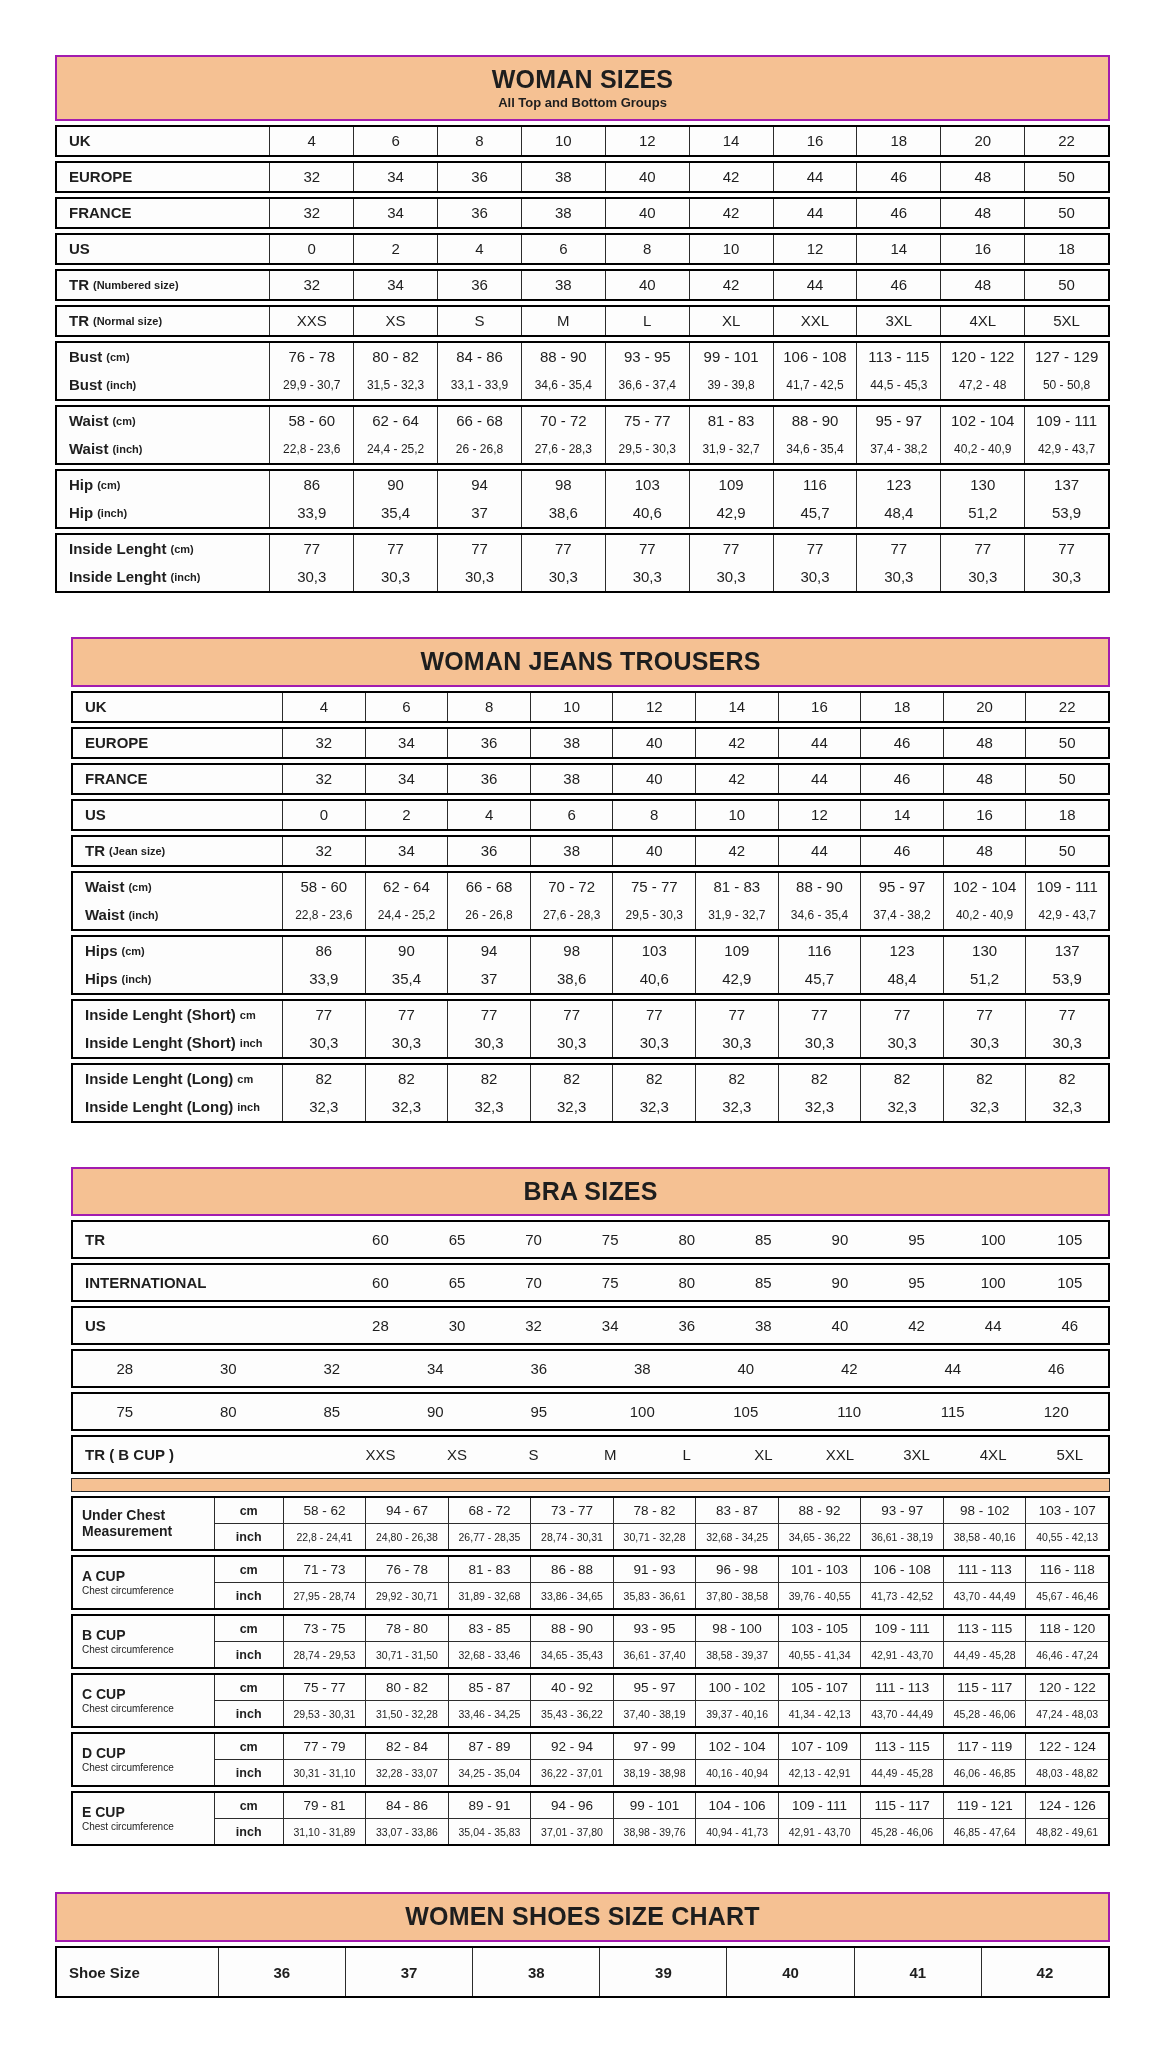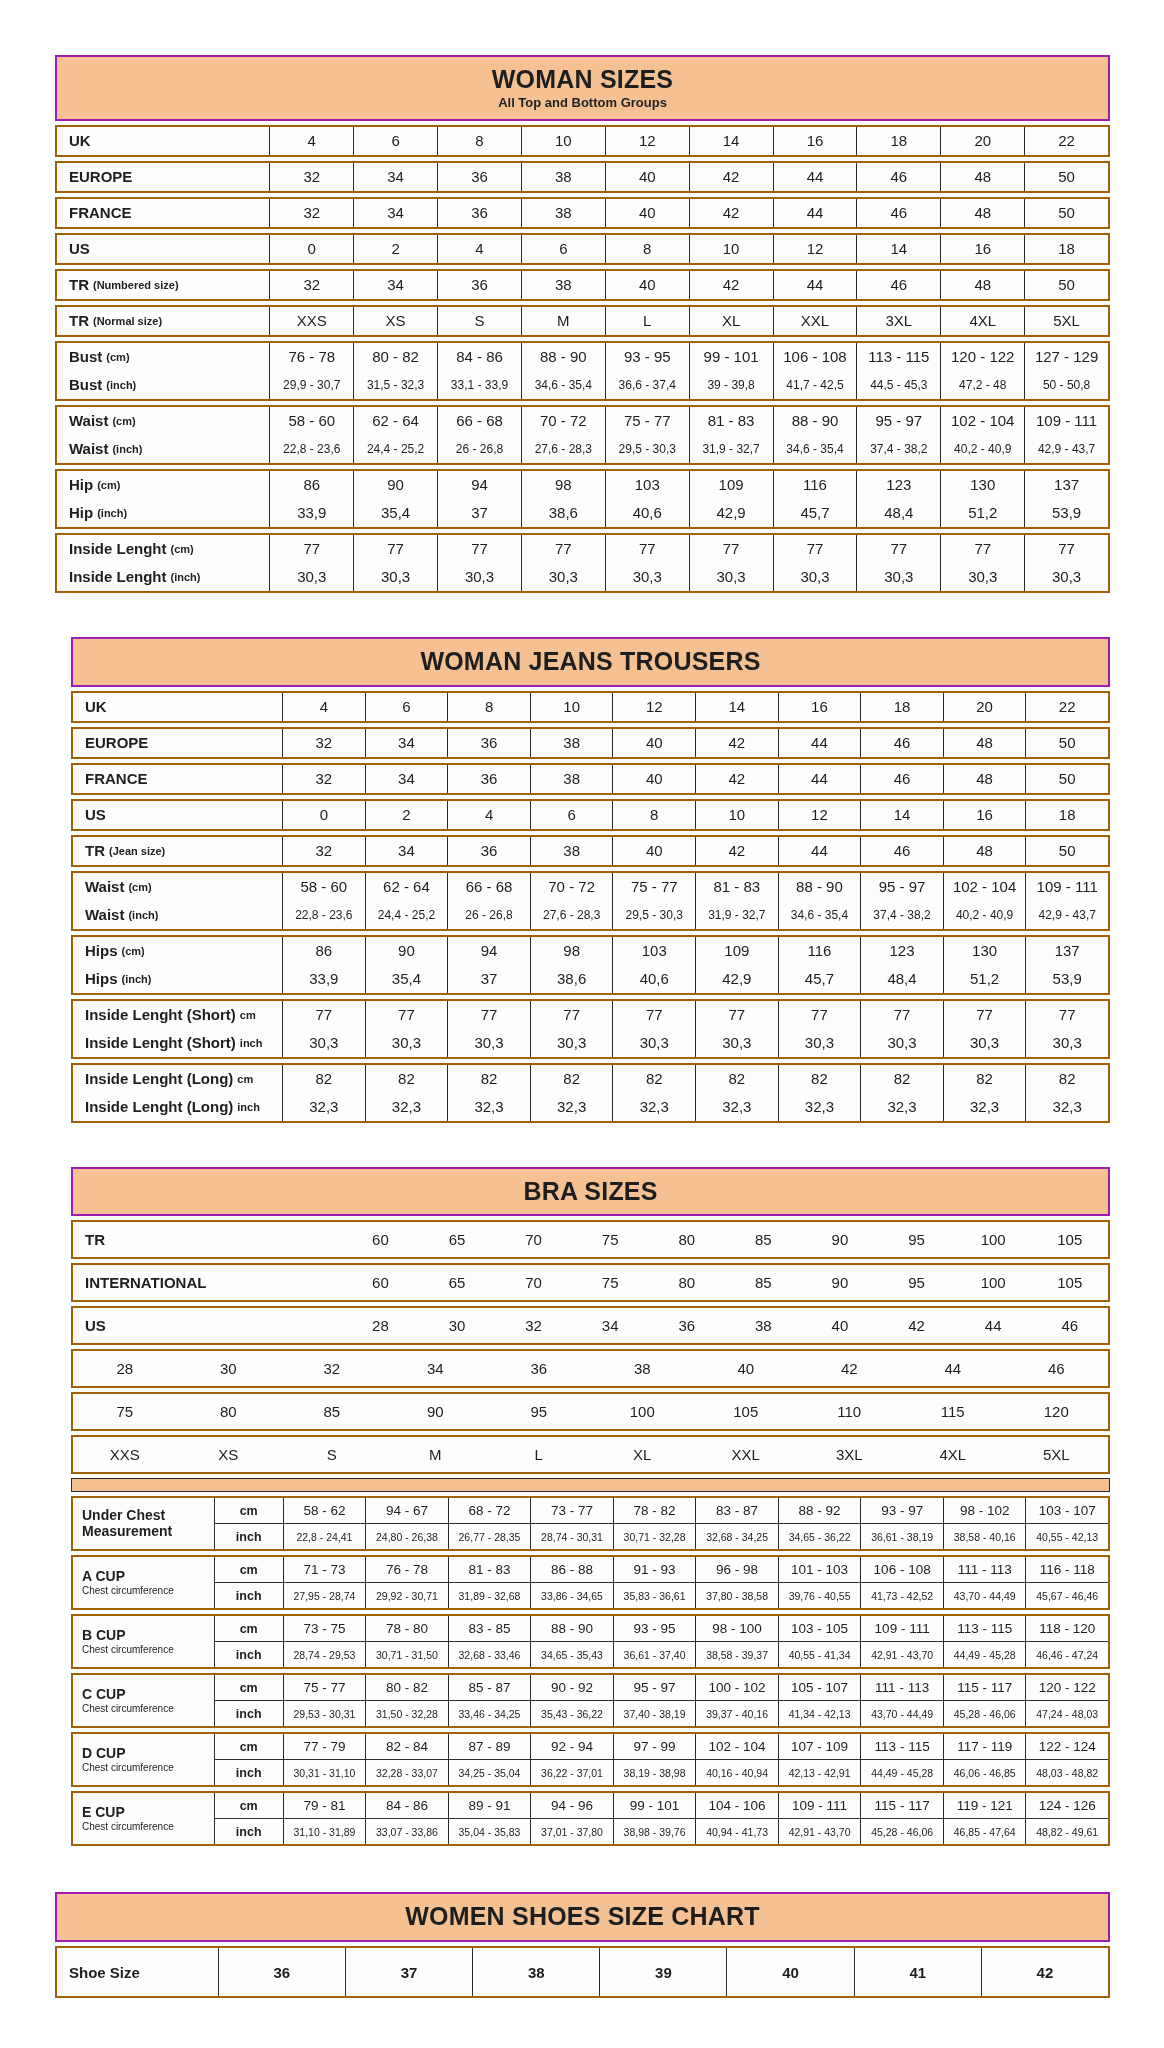--- a/index.html
+++ b/index.html
@@ -18,21 +18,21 @@
     padding:8px 0 9px;
   }
   .band .title{font-size:25px;font-weight:700;line-height:1.15;letter-spacing:.2px;}
   .band .subtitle{font-size:13px;font-weight:700;margin-top:1px;}
 
   .table-sec{margin-top:0;}
   .gap-lg{margin-top:44px;padding-left:16px;}
   .gap-md{margin-top:46px;}
 
   
-  .grp{border:2px solid #a16207;margin-top:4px;background:#fdfdfd;}
+  .grp{border:2px solid #000000;margin-top:4px;background:#fdfdfd;}
   .row{display:flex;align-items:stretch;height:28px;}
   .lblcell{
     width:20.2%;box-sizing:border-box;
     display:flex;align-items:center;
     padding-left:12px;
   }
   .lblcell .lbl{font-weight:700;font-size:15px;white-space:nowrap;}
   .lblcell .note{font-weight:700;font-size:11px;margin-left:4px;white-space:nowrap;}
   .vcell{
     flex:1 1 0;min-width:0;
@@ -646,20 +646,23 @@
             <div class="vcell">95</div>
             <div class="vcell">100</div>
             <div class="vcell">105</div>
             <div class="vcell">110</div>
             <div class="vcell">115</div>
             <div class="vcell">120</div>
           </div>
         </div>
         <div class="grp">
           <div class="row">
+            <div class="lblcell">
+              <span class="lbl">TR ( B CUP )</span>
+            </div>
             <div class="vcell">XXS</div>
             <div class="vcell">XS</div>
             <div class="vcell">S</div>
             <div class="vcell">M</div>
             <div class="vcell">L</div>
             <div class="vcell">XL</div>
             <div class="vcell">XXL</div>
             <div class="vcell">3XL</div>
             <div class="vcell">4XL</div>
             <div class="vcell">5XL</div>
@@ -773,21 +776,21 @@
           <div class="cup-label">
             <div class="main">C CUP</div>
             <div class="sub">Chest circumference</div>
           </div>
           <div class="cup-rows">
             <div class="cup-row u-cm">
               <div class="unit-cell">cm</div>
               <div class="cup-val">75 - 77</div>
               <div class="cup-val">80 - 82</div>
               <div class="cup-val">85 - 87</div>
-              <div class="cup-val">90 - 92</div>
+              <div class="cup-val">40 - 92</div>
               <div class="cup-val">95 - 97</div>
               <div class="cup-val">100 - 102</div>
               <div class="cup-val">105 - 107</div>
               <div class="cup-val">111 - 113</div>
               <div class="cup-val">115 - 117</div>
               <div class="cup-val">120 - 122</div>
             </div>
             <div class="cup-row u-inch">
               <div class="unit-cell">inch</div>
               <div class="cup-val">29,53 - 30,31</div>

